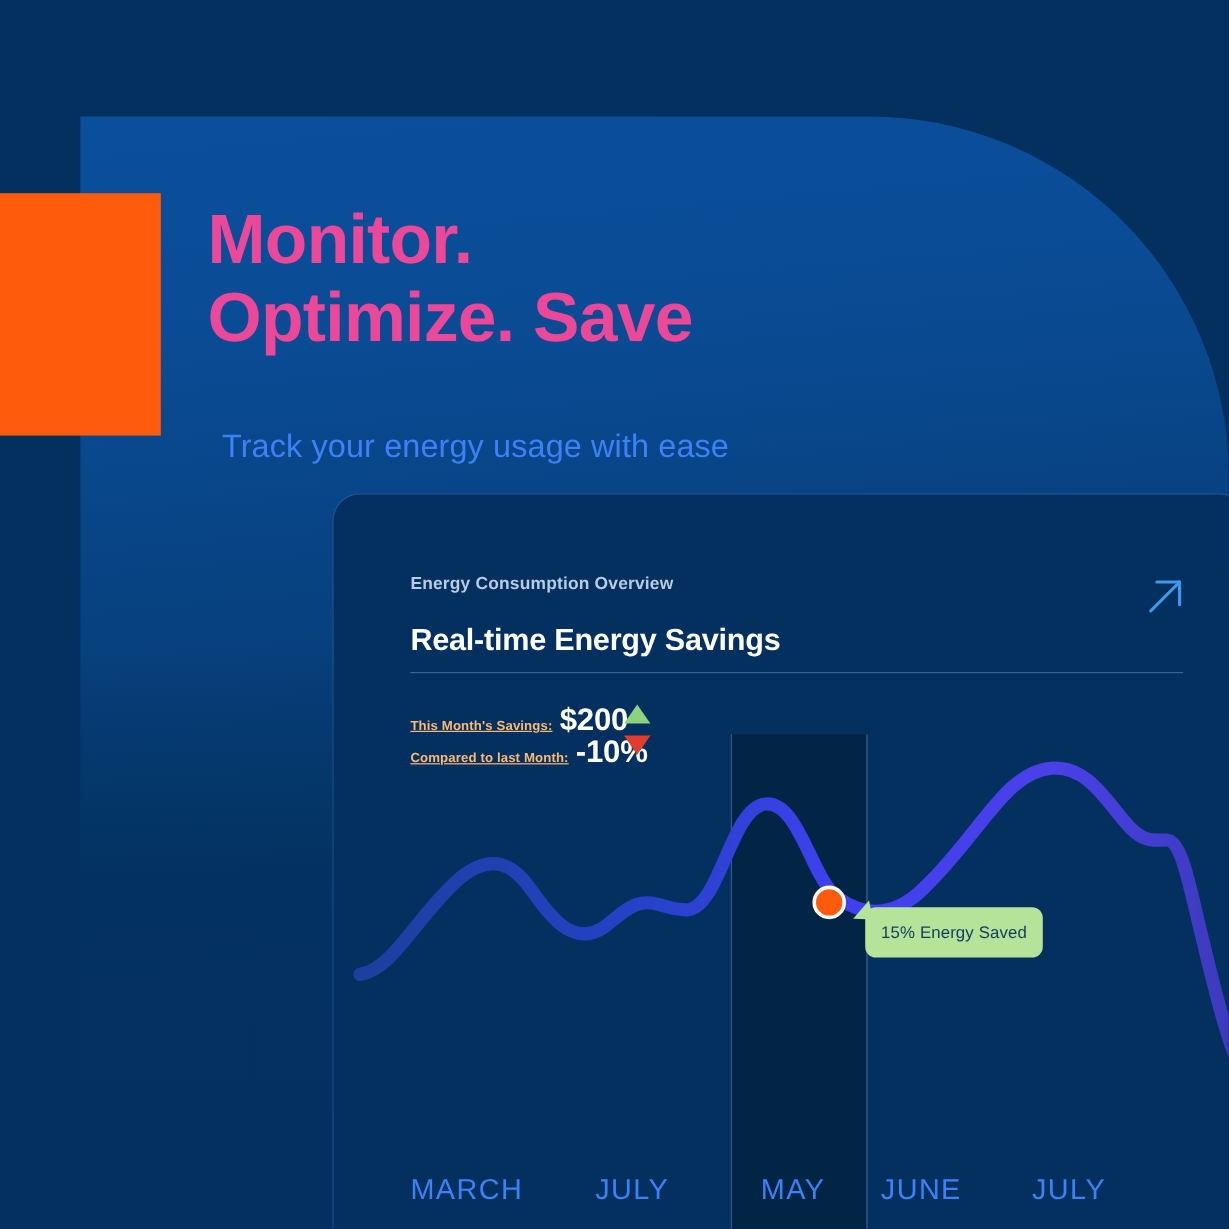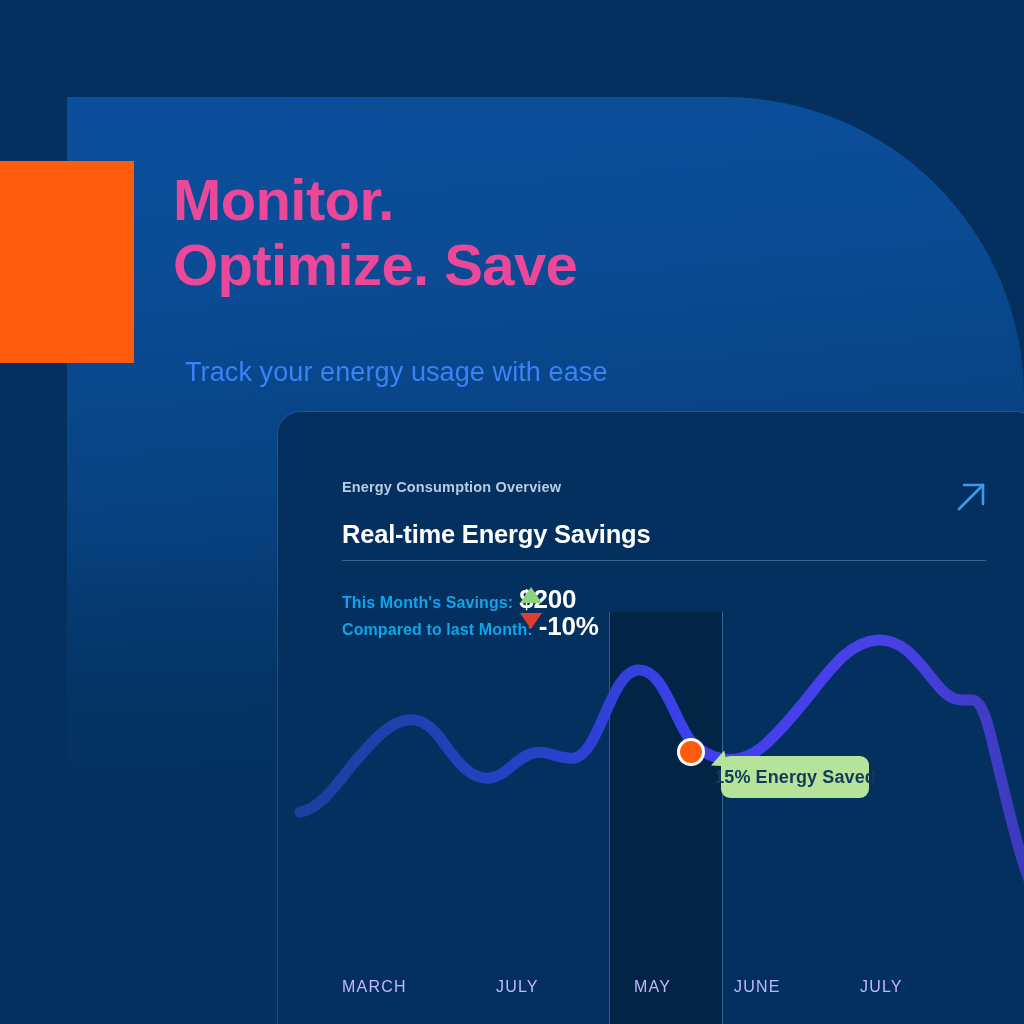--- a/index.html
+++ b/index.html
@@ -128,24 +128,25 @@
     left: 64px;
     top: 172px;
     width: 300px;
   }
   .stat-row {
     display: flex;
     align-items: baseline;
     height: 27px;
   }
   .stat-label {
-    color: #0ea5e9;
-    font-size: 16px;
+    color: #fdba74;
+    font-size: 11px;
     font-weight: 600;
     letter-spacing: 0.1px;
+    text-decoration: underline;
   }
   .stat-value {
     color: #ffffff;
     font-size: 26px;
     font-weight: 700;
     padding-left: 6px;
     letter-spacing: -0.2px;
   }
   .arrows {
     position: absolute;
@@ -222,22 +223,22 @@
     height: 42px;
     background: #b5e39a;
     border-radius: 9px;
     display: flex;
     align-items: center;
     justify-content: center;
     cursor: pointer;
   }
   .tooltip-text {
     color: #123a5e;
-    font-size: 18px;
-    font-weight: 700;
+    font-size: 14px;
+    font-weight: 400;
     letter-spacing: 0.1px;
     white-space: nowrap;
     text-align: right;
   }
   .tooltip-tail {
     position: absolute;
     left: 432px;
     top: 140px;
     width: 0; height: 0;
     border-right: 16px solid #b5e39a;
@@ -249,22 +250,22 @@
   
   .months {
     position: absolute;
     left: 0;
     bottom: 20px;
     width: 760px;
     height: 34px;
   }
   .month-label {
     position: absolute;
-    color: #c4b5fd;
-    font-size: 16px;
+    color: #3b82f6;
+    font-size: 24px;
     font-weight: 400;
     letter-spacing: 1.2px;
     cursor: pointer;
   }
   .m0 { left: 64px; }
   .m1 { left: 218px; }
   .m2 { left: 356px; }
   .m3 { left: 456px; }
   .m4 { left: 582px; }
 </style>

